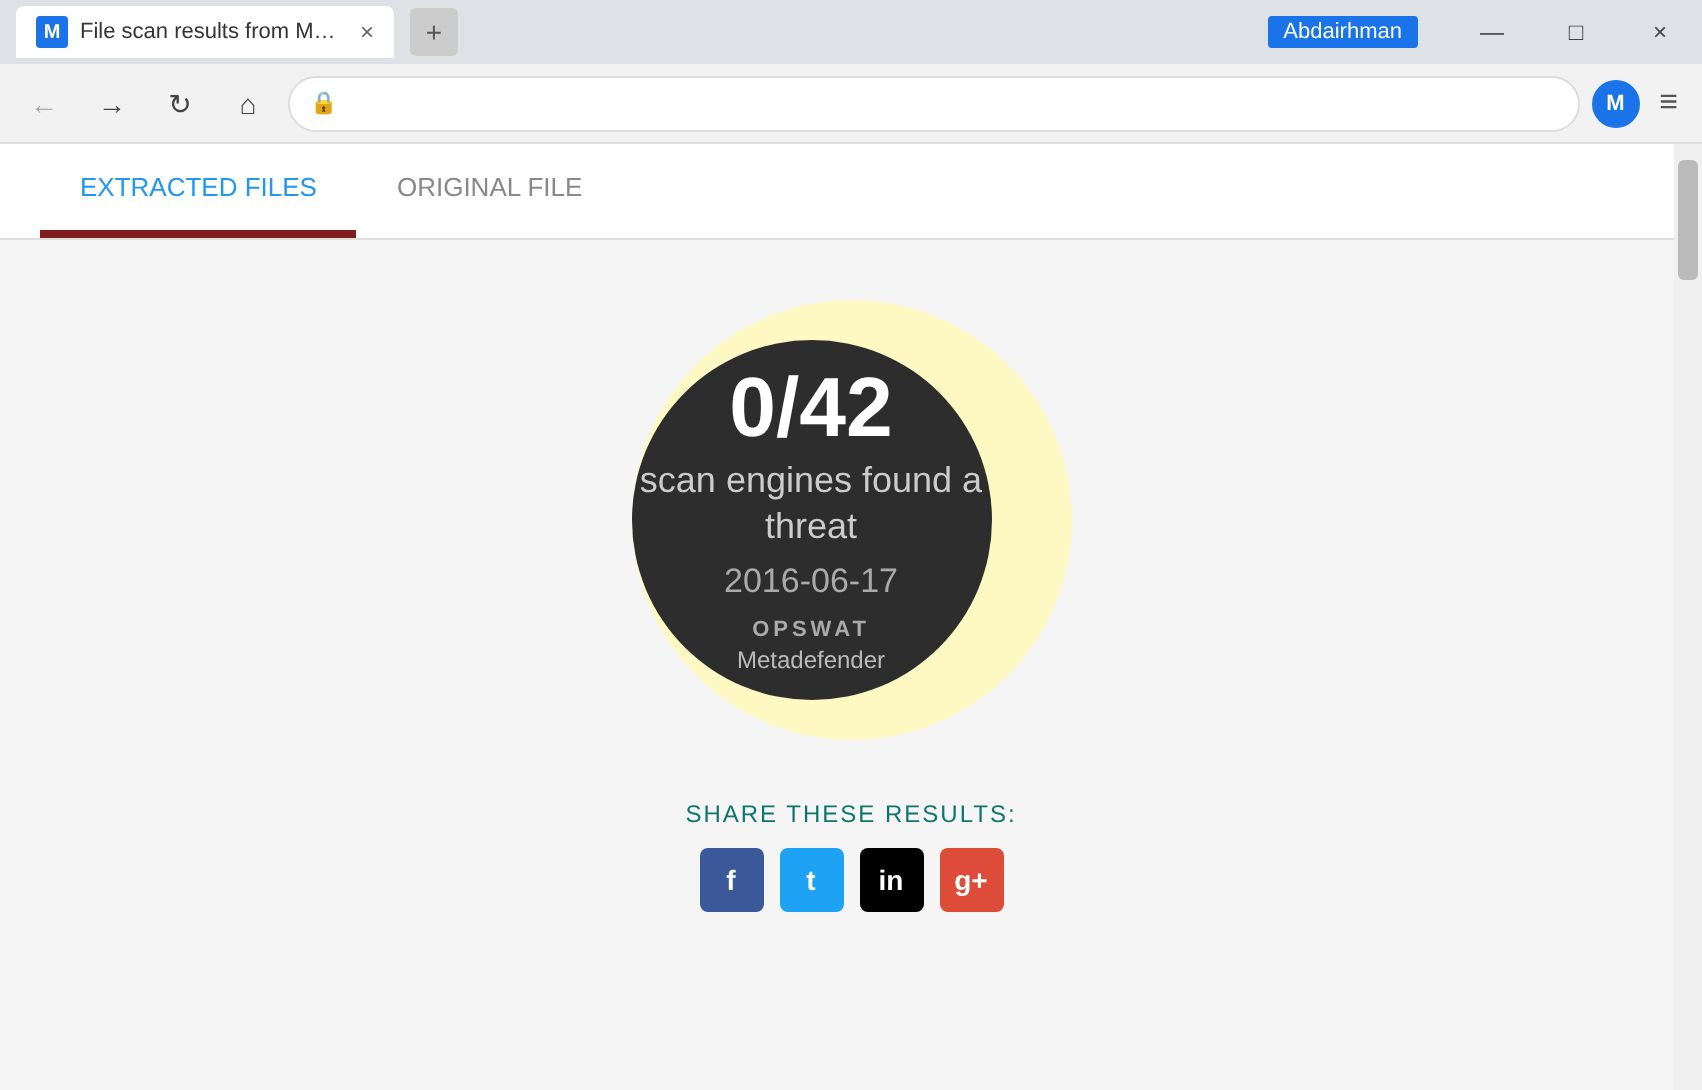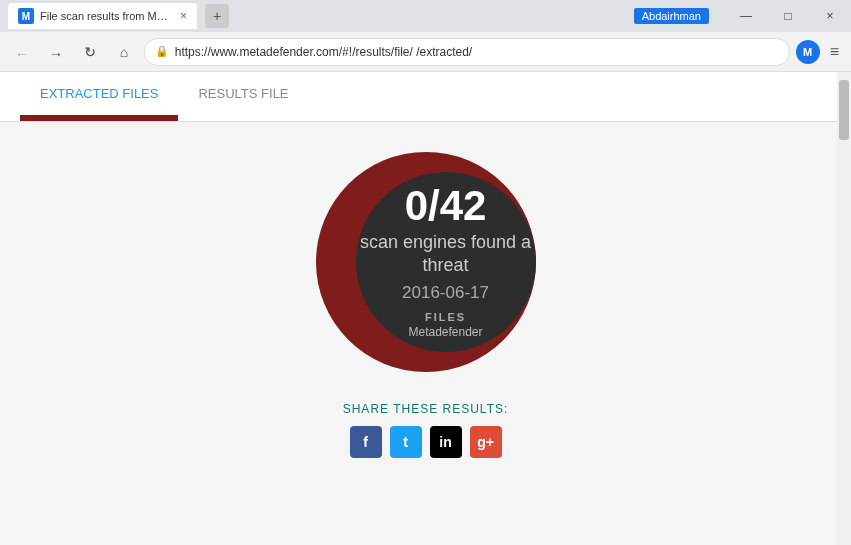--- a/index.html
+++ b/index.html
@@ -33,28 +33,28 @@
     
     .page-content { flex: 1; background: white; display: flex; flex-direction: column; overflow: hidden; position: relative; }
 
     
     .scrollbar { position: absolute; right: 0; top: 0; bottom: 0; width: 14px; background: #f0f0f0; }
     .scrollbar-thumb { position: absolute; top: 8px; left: 2px; right: 2px; height: 60px; background: #bbb; border-radius: 3px; }
 
     
     .page-tabs { display: flex; border-bottom: 1px solid #ddd; padding: 0 20px; }
     .page-tab { padding: 14px 20px; font-size: 13px; cursor: pointer; border-bottom: 2px solid transparent; color: #888; }
-    .page-tab.active { color: #2196f3; border-bottom: 6px solid #7f1d1d; font-weight: 500; }
+    .page-tab.active { color: #2196f3; border-bottom: 4px solid #7f1d1d; font-weight: 500; }
 
     
     .main-content { flex: 1; display: flex; flex-direction: column; align-items: center; justify-content: flex-start; padding-top: 30px; background: #f5f5f5; }
 
     
     .circle-container { position: relative; width: 220px; height: 220px; margin-bottom: 30px; }
-    .circle-outer { width: 220px; height: 220px; border-radius: 50%; background: #7f1d1d; display: flex; align-items: center; justify-content: flex-end; }
+    .circle-outer { width: 220px; height: 220px; border-radius: 50%; background: #fef9c3; display: flex; align-items: center; justify-content: flex-start; }
     .circle-inner { width: 180px; height: 180px; border-radius: 50%; background: #2d2d2d; display: flex; flex-direction: column; align-items: center; justify-content: center; }
     .score-text { font-size: 42px; font-weight: bold; color: white; line-height: 1; }
     .score-label { font-size: 18px; color: #ccc; margin-top: 4px; text-align: center; line-height: 1.3; }
     .score-date { font-size: 17px; color: #aaa; margin-top: 6px; }
     .brand-sub { font-size: 12px; color: #bbb; margin-top: 2px; }
 
     
     .share-section { display: flex; flex-direction: column; align-items: center; gap: 10px; }
     .share-label { font-size: 12px; color: #0f766e; letter-spacing: 1px; text-transform: uppercase; }
     .social-icons { display: flex; gap: 8px; }
@@ -91,46 +91,45 @@
     </div>
   </div>
 
   <div class="nav-bar">
     <div class="nav-btn disabled">←</div>
     <div class="nav-btn">→</div>
     <div class="nav-btn">↻</div>
     <div class="nav-btn">⌂</div>
     <div class="url-bar">
       <span class="url-lock">🔒</span>
-      <span class="url-text">https://www.metadefender.com/#!/results/file/                    /extracted/</span>
     </div>
     <div class="profile-icon">M</div>
     <span class="menu-btn">≡</span>
   </div>
 
   <div class="page-content">
 
     <div class="page-tabs">
       <div class="page-tab active">
         <span>EXTRACTED FILES</span>
       </div>
       <div class="page-tab">
-        <span>RESULTS FILE</span>
+        <span>ORIGINAL FILE</span>
       </div>
     </div>
 
     <div class="main-content">
 
       <div class="circle-container">
         <div class="circle-outer">
           <div class="circle-inner">
             <span class="score-text">0/42</span>
             <span class="score-label">scan engines found a threat</span>
             <span class="score-date">2016-06-17</span>
-            <span class="opswat-text">FILES</span>
+            <span class="opswat-text">OPSWAT</span>
             <span class="brand-sub">Metadefender</span>
           </div>
         </div>
       </div>
 
       <div class="share-section">
         <span class="share-label">SHARE THESE RESULTS:</span>
         <div class="social-icons">
           <div class="social-icon facebook">
             <span>f</span>

